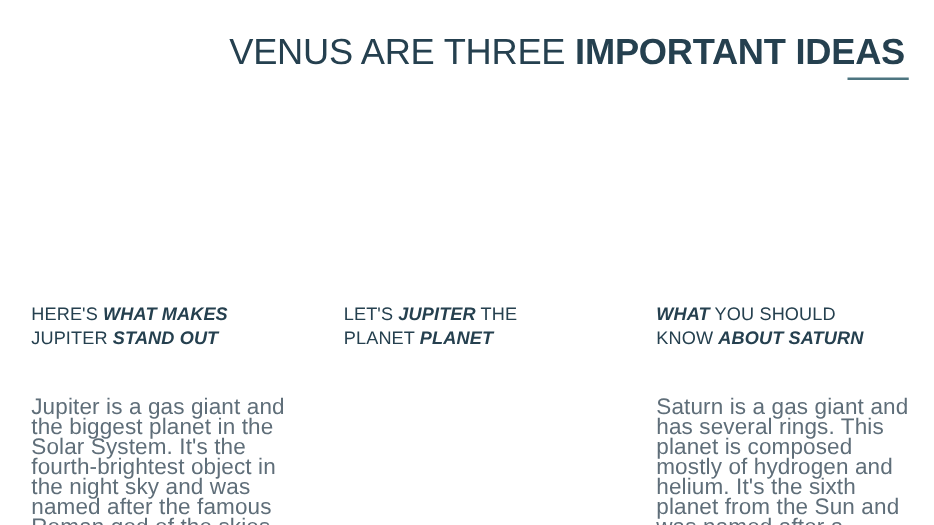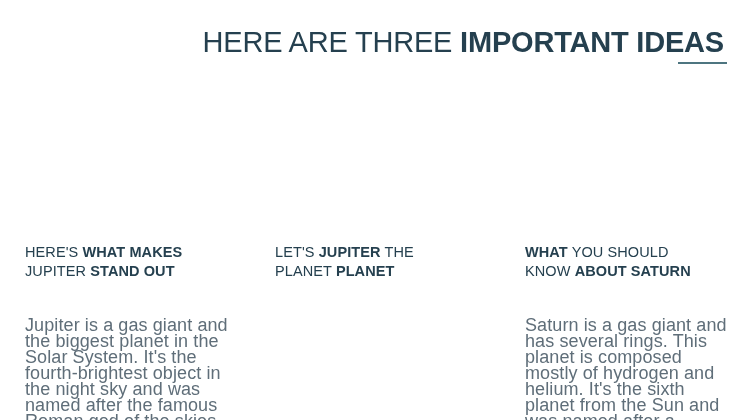--- a/index.html
+++ b/index.html
@@ -49,37 +49,37 @@
   }
   .col { width: 212px; }
   .col-heading {
     font-size: 14.5px;
     line-height: 19px;
     font-weight: 400;
     color: var(--dark, #25404f);
     letter-spacing: 0.1px;
     white-space: pre-line;
   }
-  .col-heading b { font-weight: 700; }
+  .col-heading b { font-weight: 700; font-style: italic; }
   .col-body {
     margin-top: 36px;
     font-size: 18px;
     line-height: 16px;
     font-weight: 400;
     color: var(--body, #5f6e79);
     letter-spacing: 0.1px;
   }
 </style>
 </head>
 <body style="background: rgb(255, 255, 255);">
 
 <div class="slide">
 
   <header class="slide-header">
-    <h1 class="slide-title"><span>HERE ARE THREE </span><b>IMPORTANT IDEAS</b></h1>
+    <h1 class="slide-title"><span>VENUS ARE THREE </span><b>IMPORTANT IDEAS</b></h1>
   </header>
 
   <div class="title-underline"></div>
 
   <main class="columns">
 
     <section class="col">
       <h2 class="col-heading"><span>HERE'S </span><b>WHAT MAKES</b><span>
 JUPITER </span><b>STAND OUT</b></h2>
       <p class="col-body">Jupiter is a gas giant and the biggest planet in the Solar System. It's the fourth-brightest object in the night sky and was named after the famous Roman god of the skies</p>

